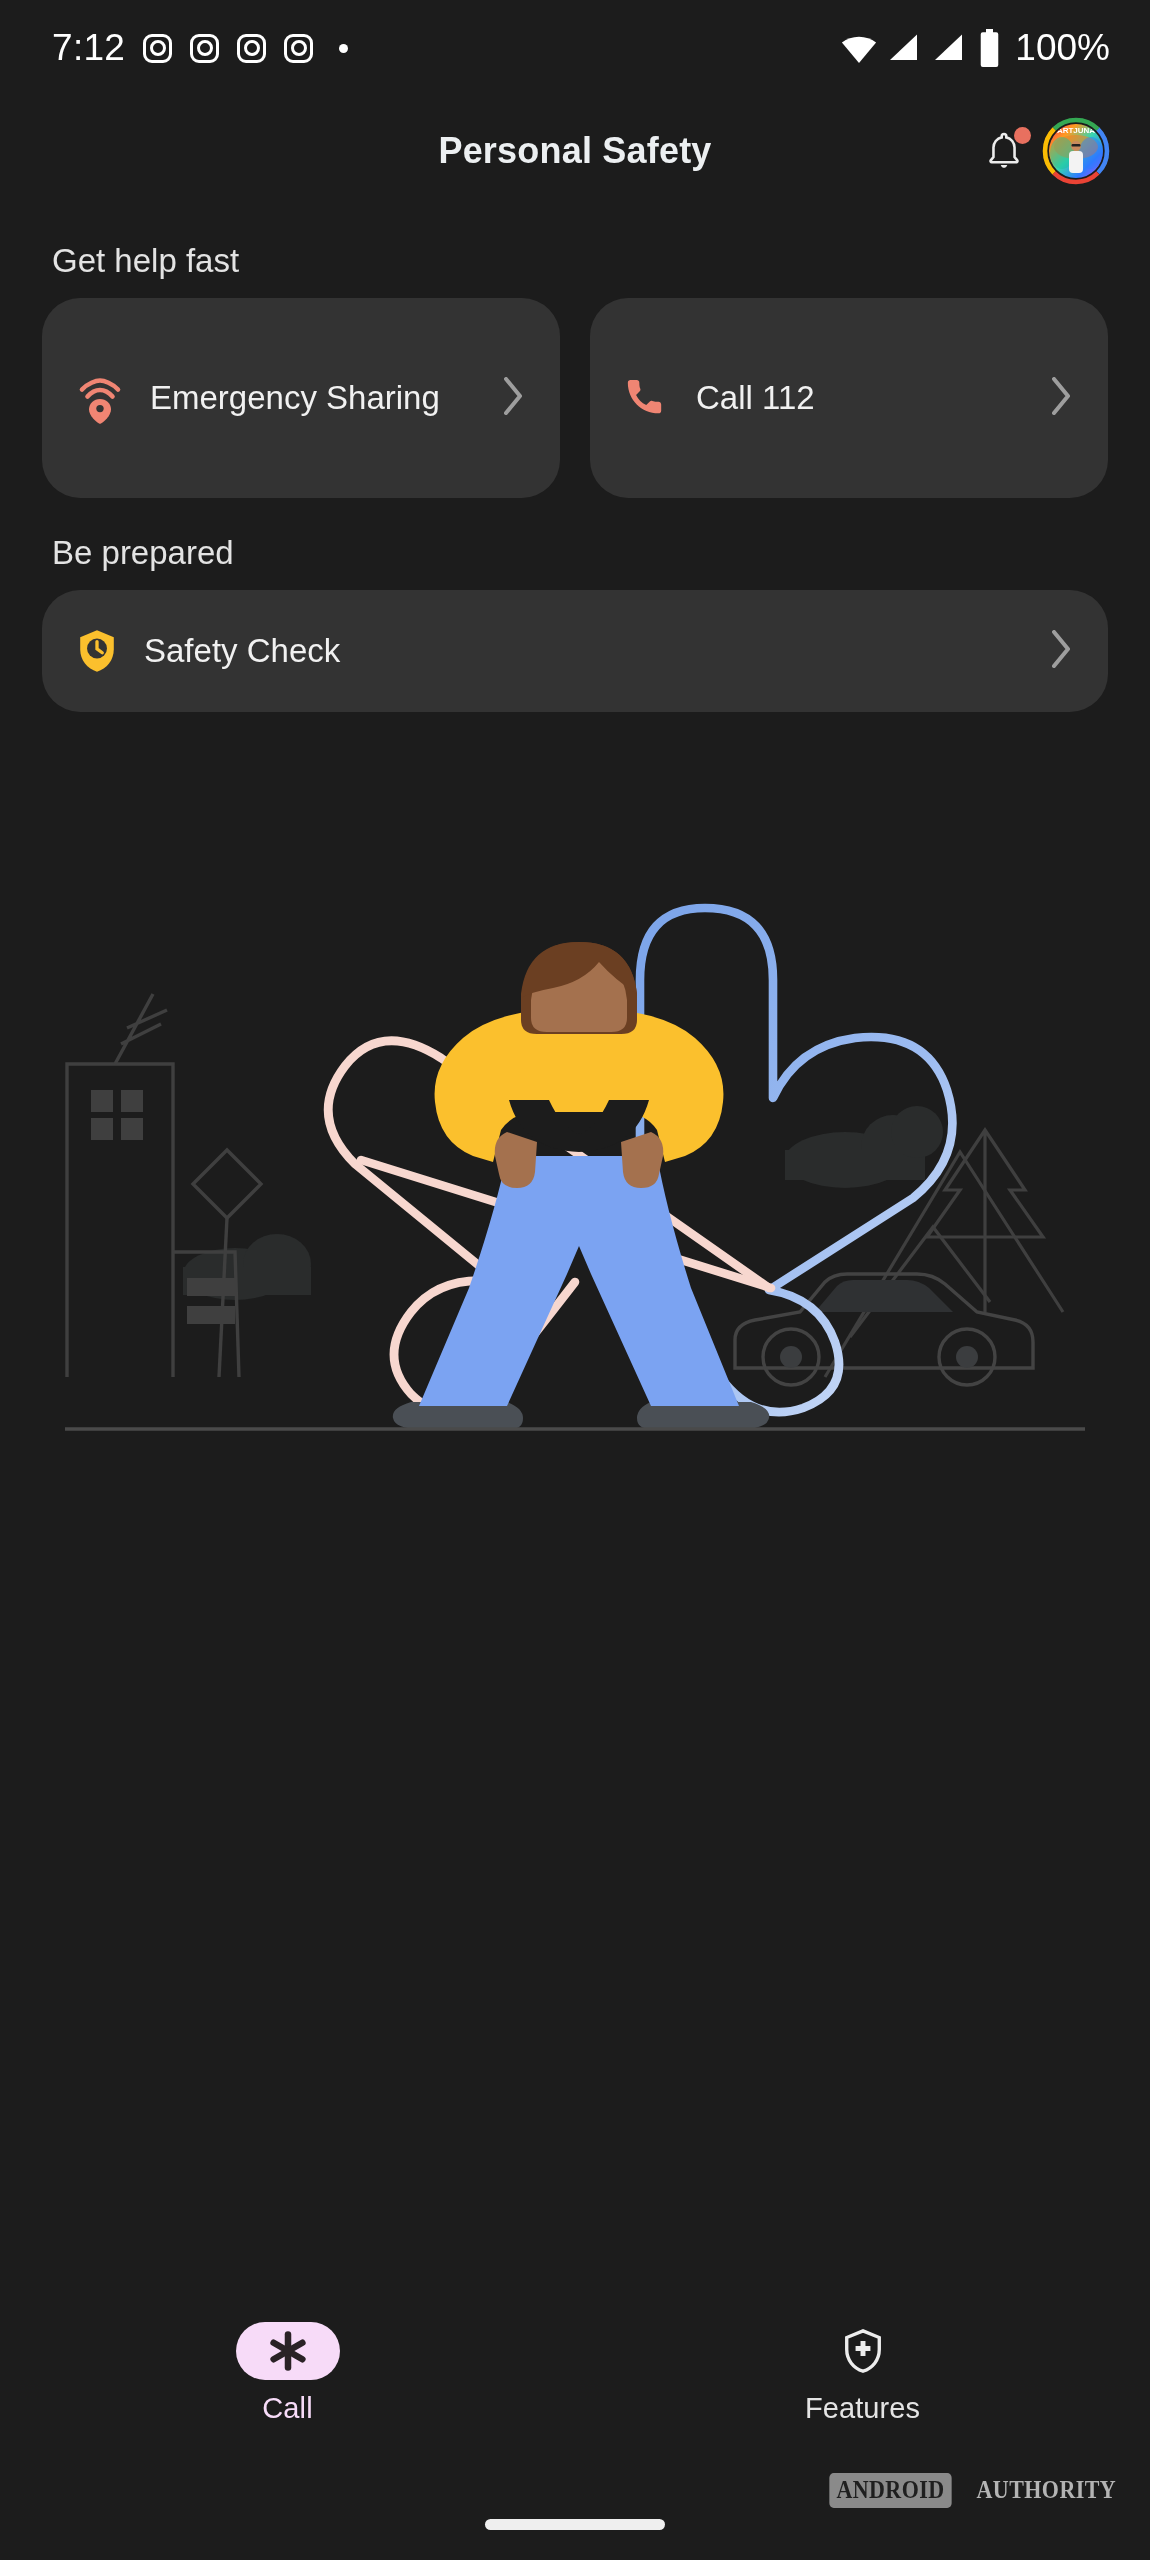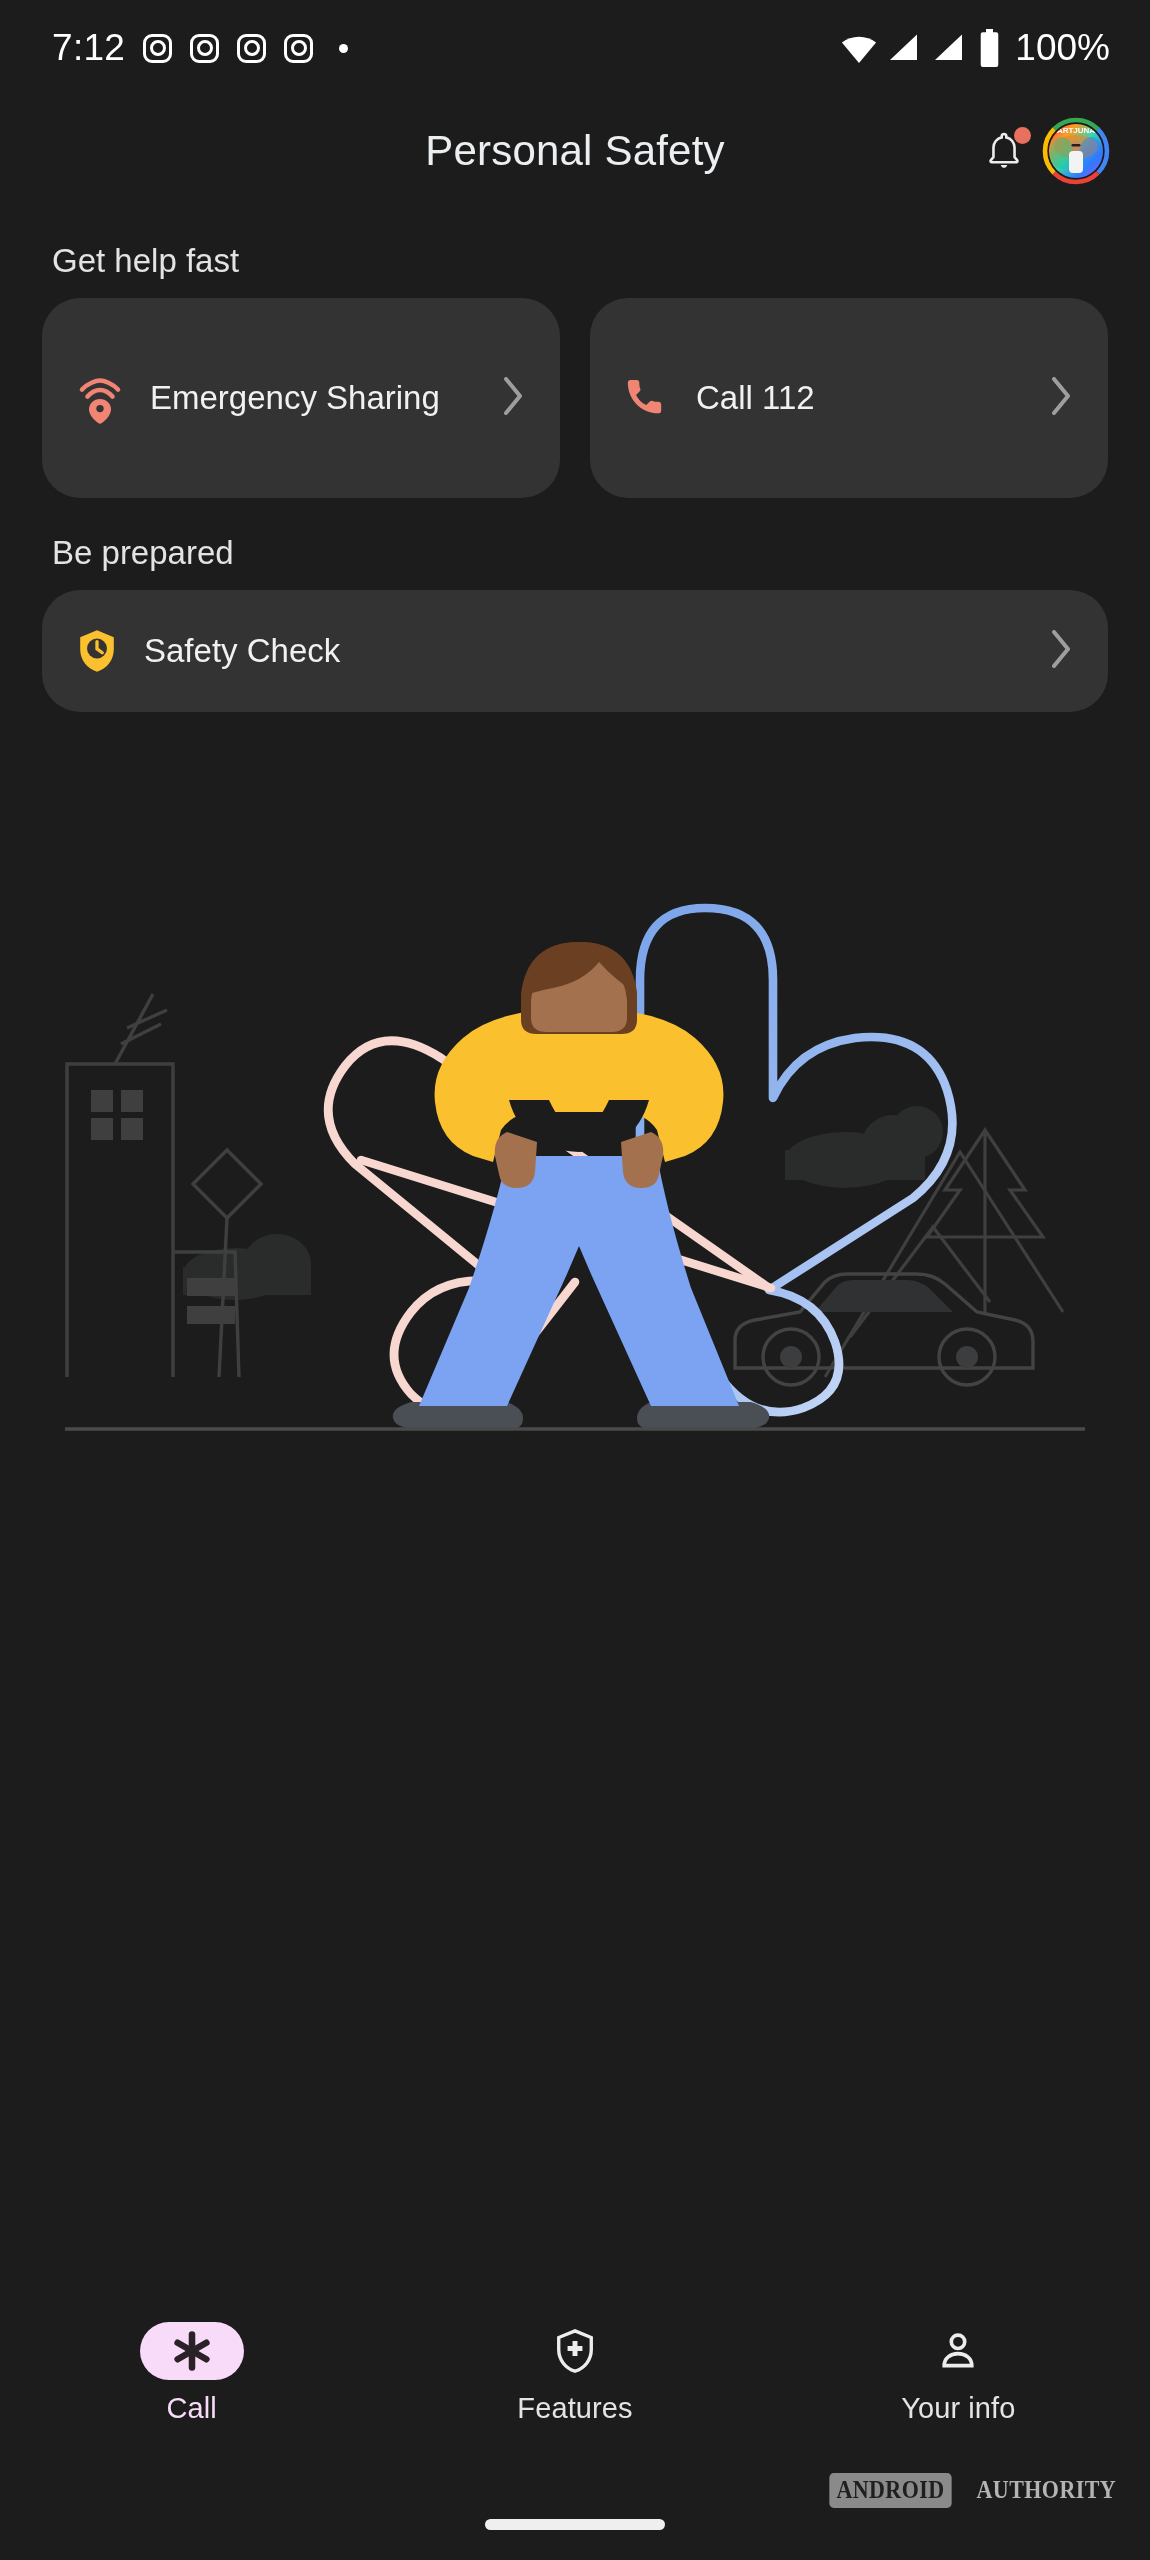--- a/index.html
+++ b/index.html
@@ -64,23 +64,23 @@
     height: 110px;
     display: flex;
     align-items: center;
     position: relative;
     padding: 0 40px;
   }
   .appbar-title {
     position: absolute;
     left: 0; right: 0;
     text-align: center;
-    font-size: 42px;
+    font-size: 36px;
     color: #eceff1;
-    font-weight: 400;
+    font-weight: 700;
     letter-spacing: 0.2px;
   }
   .appbar-actions {
     margin-left: auto;
     display: flex;
     align-items: center;
     gap: 15px;
     z-index: 2;
   }
   .bell-wrap { position: relative; width: 46px; height: 46px; }
@@ -456,29 +456,20 @@
   <div class="nav-item">
     <div class="nav-pill">
       <svg width="46" height="46" viewBox="0 0 24 26">
         <path d="M12 1.6 L21.2 5.4 V12.2 C21.2 18.1 17.4 22.8 12 24.4 C6.6 22.8 2.8 18.1 2.8 12.2 V5.4 Z" fill="none" stroke="#ededed" stroke-width="1.9"></path>
         <path d="M10.6 7.4 H13.4 V10.2 H16.2 V13 H13.4 V15.8 H10.6 V13 H7.8 V10.2 H10.6 Z" fill="#ededed"></path>
       </svg>
     </div>
     <div class="nav-label">Features</div>
   </div>
 
-  <div class="nav-item">
-    <div class="nav-pill">
-      <svg width="46" height="46" viewBox="0 0 24 24">
-        <circle cx="12" cy="7.2" r="3.5" fill="none" stroke="#ededed" stroke-width="1.9"></circle>
-        <path d="M4.8 19.6 C4.8 15.8 8 13.4 12 13.4 C16 13.4 19.2 15.8 19.2 19.6 Z" fill="none" stroke="#ededed" stroke-width="1.9"></path>
-      </svg>
-    </div>
-    <div class="nav-label">Your info</div>
-  </div>
 </div>
 
 <div class="watermark">
   <span class="wm-box">ANDROID</span>
   <span class="wm-text">AUTHORITY</span>
 </div>
 
 <div class="gesture-bar"></div>
 
 </body></html>

